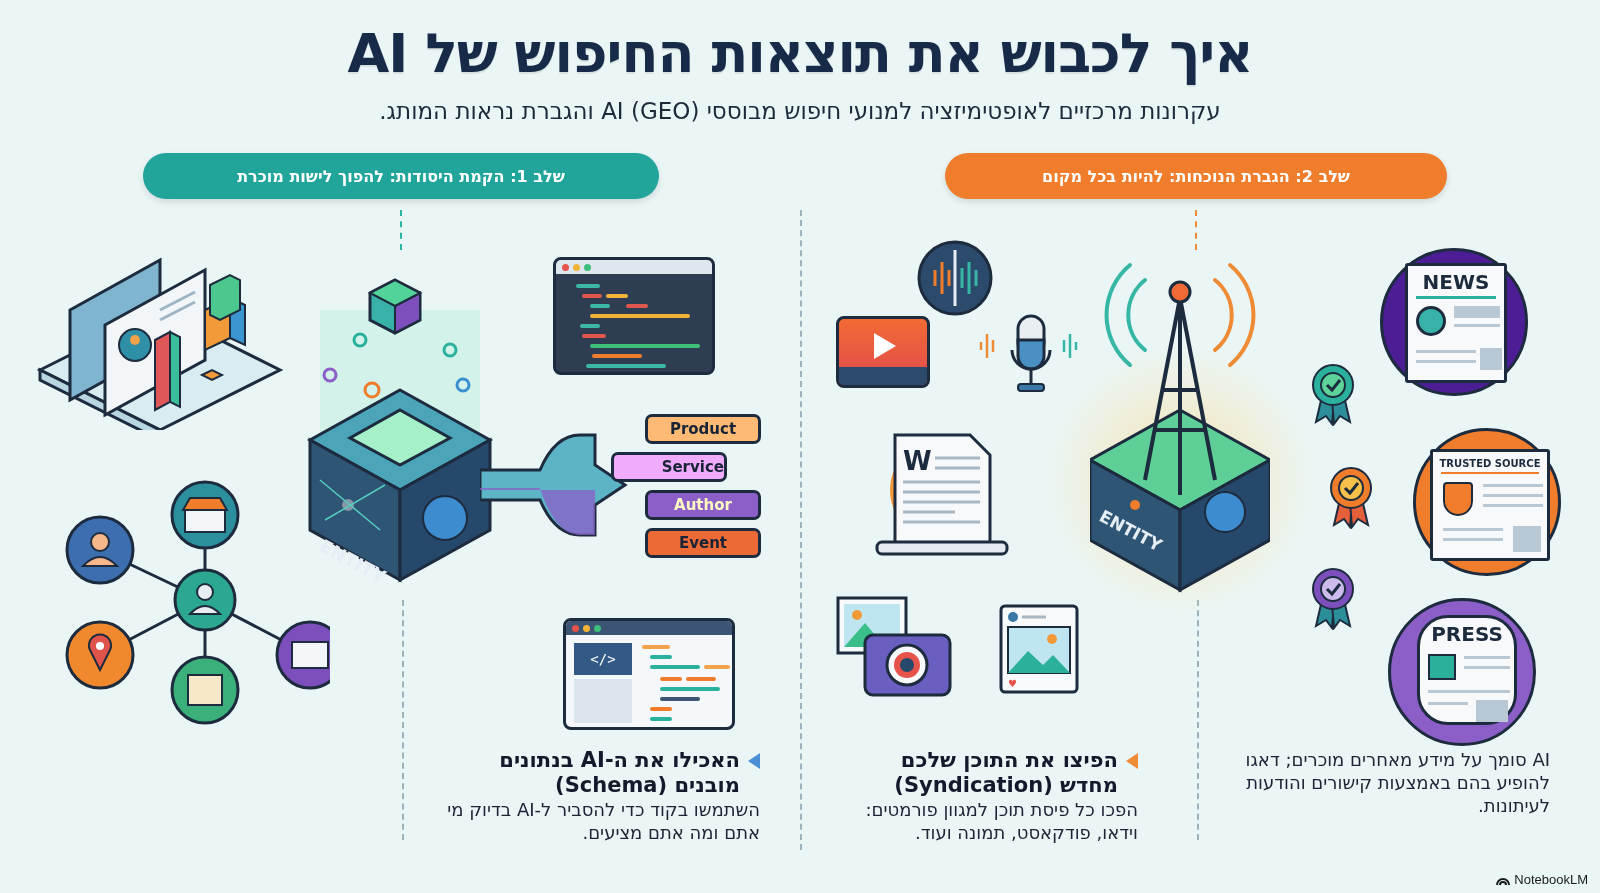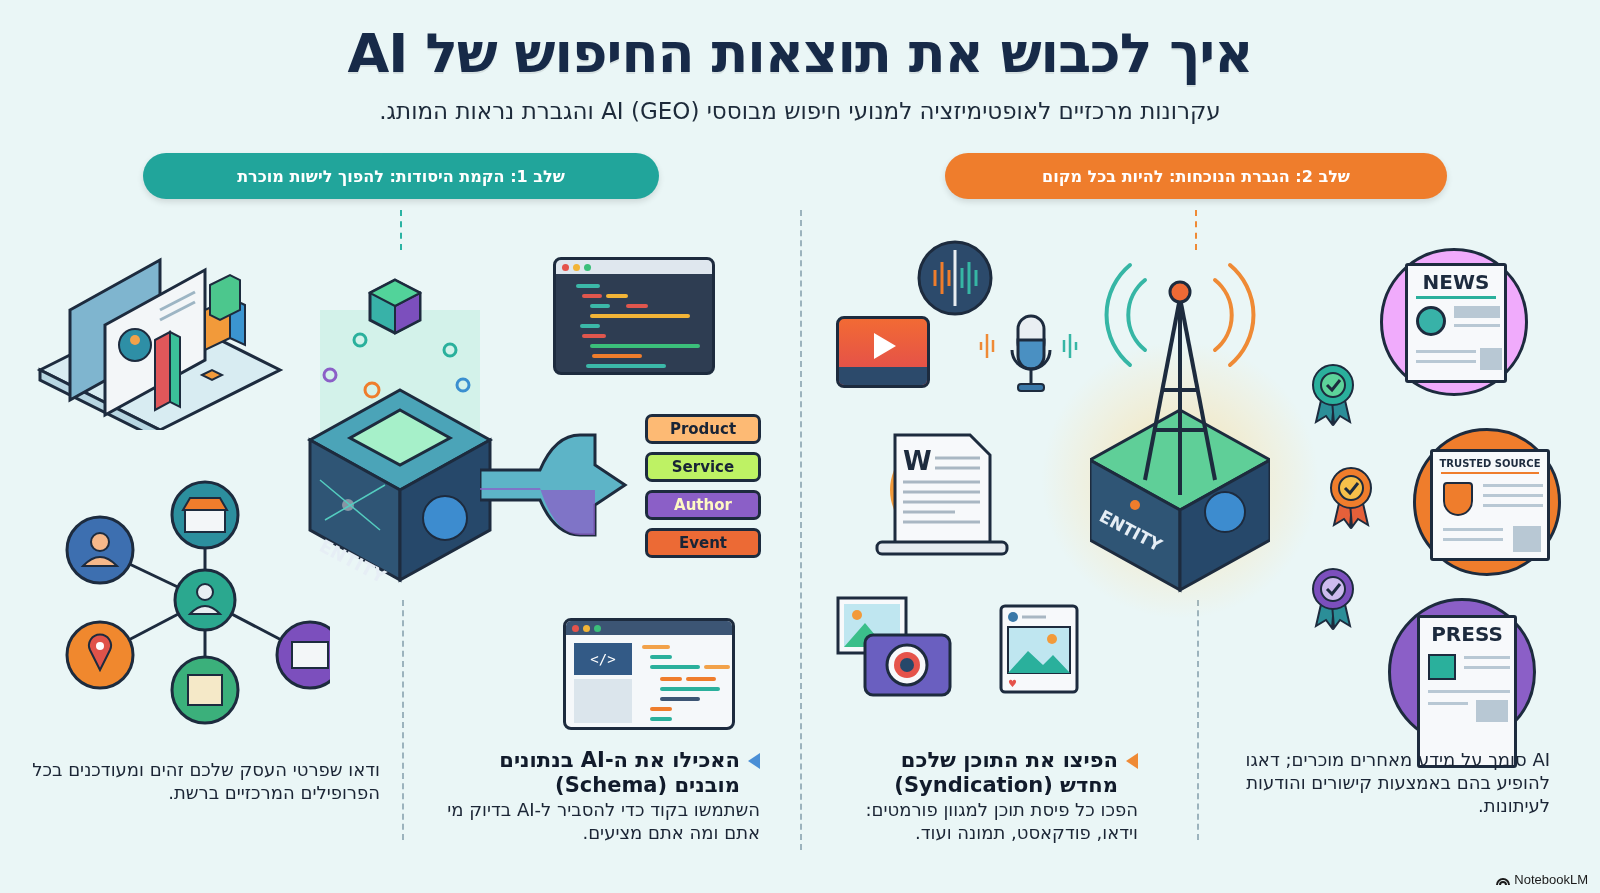--- a/index.html
+++ b/index.html
@@ -173,21 +173,21 @@
 </svg>
 
 <svg class="abs" style="left:480px; top:430px;" width="150" height="110" viewBox="0 0 150 110">
   <path d="M0,40 L60,40 Q75,5 100,5 L115,5 L115,35 L145,55 L115,75 L115,105 L100,105 Q75,105 60,70 L0,70 Z" fill="#5db4c7" stroke="#1d2b3e" stroke-width="3"></path>
   <path d="M0,58 L60,58 Q75,105 100,105 L115,105 L115,60 L0,60 Z" fill="#8b5fc7" opacity="0.75"></path>
 </svg>
 
 <div class="tag" style="left:645px; top:414px; background:#fdba74;">
     <span>Product</span>
   </div>
-<div class="tag" style="left:645px; top:452px; background:#bef264;">
+<div class="tag" style="left:611px; top:452px; background:#f0abfc;justify-content:flex-end;">
     <span>Service</span>
   </div>
 <div class="tag" style="left:645px; top:490px; background:#8b5fc7; color:#fef9c3;">
     <span>Author</span>
   </div>
 <div class="tag" style="left:645px; top:528px; background:#ec6a35;">
     <span>Event</span>
   </div>
 
 <div class="codewin" style="left:553px; top:257px; width:162px; height:118px;">
@@ -338,21 +338,21 @@
     <path d="M19,23 L24,28 L32,18" stroke="#1d2b3e" stroke-width="3" fill="none"></path>
   </svg>
 <svg class="abs" style="left:1308px; top:566px;" width="50" height="64" viewBox="0 0 50 64">
     <polygon points="14,34 8,60 18,54 24,62 26,38" fill="#2b8e98" stroke="#1d2b3e" stroke-width="2"></polygon>
     <polygon points="36,34 42,60 32,54 26,62 24,38" fill="#2b8e98" stroke="#1d2b3e" stroke-width="2"></polygon>
     <circle cx="25" cy="23" r="20" fill="#7c4fbd" stroke="#1d2b3e" stroke-width="2"></circle>
     <circle cx="25" cy="23" r="12" fill="#cdbbee" stroke="#1d2b3e" stroke-width="2"></circle>
     <path d="M19,23 L24,28 L32,18" stroke="#1d2b3e" stroke-width="3" fill="none"></path>
   </svg>
 
-<div class="circle" style="left:1380px; top:248px; width:148px; height:148px; background:#f0abfc;">
+<div class="circle" style="left:1380px; top:248px; width:148px; height:148px; background:#4c1d95;">
   <div class="paper" style="left:22px; top:12px; width:102px; height:120px;">
     <div style="text-align:center; font-weight:bold; font-size:20px; color:#1d2b3e; margin-top:4px;">NEWS</div>
     <div style="height:3px; background:#2ab09c; margin:2px 8px;"></div>
     <div style="position:absolute; left:8px; top:40px; width:30px; height:30px; border-radius:50%; border:3px solid #1d2b3e; background:#38b2a8;"></div>
     <div style="position:absolute; left:46px; top:40px; width:46px; height:12px; background:#b8c8d4;"></div>
     <div style="position:absolute; left:46px; top:58px; width:46px; height:3px; background:#b8c8d4;"></div>
     <div style="position:absolute; left:8px; top:84px; width:60px; height:3px; background:#b8c8d4;"></div>
     <div style="position:absolute; left:8px; top:94px; width:60px; height:3px; background:#b8c8d4;"></div>
     <div style="position:absolute; left:72px; top:82px; width:22px; height:22px; background:#b8c8d4;"></div>
   </div>
@@ -364,33 +364,32 @@
     <div style="position:absolute; left:10px; top:30px; width:30px; height:34px; background:#ef7d2c; border:2px solid #1d2b3e; border-radius:4px 4px 15px 15px;"></div>
     <div style="position:absolute; left:50px; top:32px; width:60px; height:3px; background:#b8c8d4;"></div>
     <div style="position:absolute; left:50px; top:42px; width:60px; height:3px; background:#b8c8d4;"></div>
     <div style="position:absolute; left:50px; top:52px; width:60px; height:3px; background:#b8c8d4;"></div>
     <div style="position:absolute; left:10px; top:76px; width:60px; height:3px; background:#b8c8d4;"></div>
     <div style="position:absolute; left:10px; top:86px; width:60px; height:3px; background:#b8c8d4;"></div>
     <div style="position:absolute; left:80px; top:74px; width:28px; height:26px; background:#b8c8d4;"></div>
   </div>
 </div>
 <div class="circle" style="left:1388px; top:598px; width:148px; height:148px; background:#8b5fc7;">
-  <div class="paper" style="left:26px; top:14px; width:100px; height:153px;">
+  <div class="paper" style="left:26px; top:14px; width:100px; height:110px;border-radius:31px;">
     <div style="text-align:center; font-weight:bold; font-size:20px; color:#1d2b3e; margin-top:4px;">PRESS</div>
     <div style="position:absolute; left:8px; top:36px; width:28px; height:26px; background:#2ab09c; border:2px solid #1d2b3e;"></div>
     <div style="position:absolute; left:44px; top:38px; width:46px; height:3px; background:#b8c8d4;"></div>
     <div style="position:absolute; left:44px; top:48px; width:46px; height:3px; background:#b8c8d4;"></div>
     <div style="position:absolute; left:8px; top:72px; width:82px; height:3px; background:#b8c8d4;"></div>
     <div style="position:absolute; left:8px; top:84px; width:40px; height:3px; background:#b8c8d4;"></div>
     <div style="position:absolute; left:56px; top:82px; width:32px; height:22px; background:#b8c8d4;"></div>
   </div>
 </div>
 
 <div class="caption" style="left:30px; top:758px; width:350px;">
-  <div class="body">ודאו שפרטי העסק שלכם זהים ומעודכנים בכל הפרופילים המרכזיים ברשת.</div>
 </div>
 
 <div class="caption" style="left:430px; top:748px; width:330px;">
   <div class="head">
       <span class="tri" style="border-left-color:#4a8fd6; transform:scaleX(-1);"></span>
       <span>האכילו את ה-AI בנתונים מובנים (Schema)</span>
     </div>
   <div class="body">השתמשו בקוד כדי להסביר ל-AI בדיוק מי אתם ומה אתם מציעים.</div>
 </div>
 

